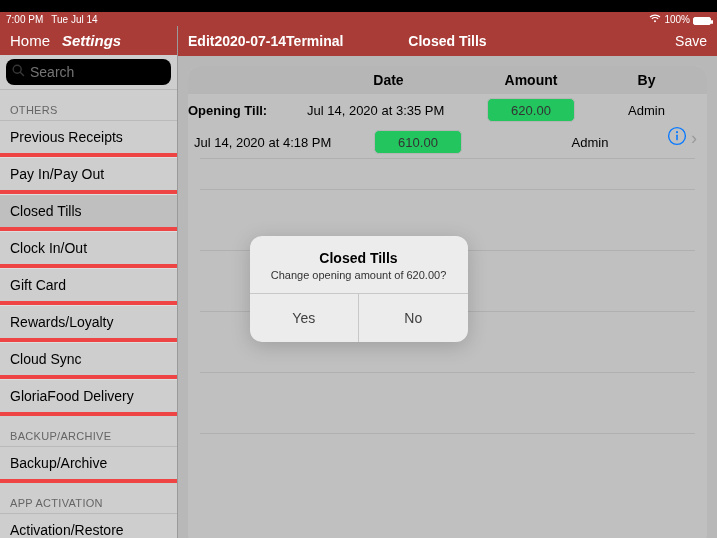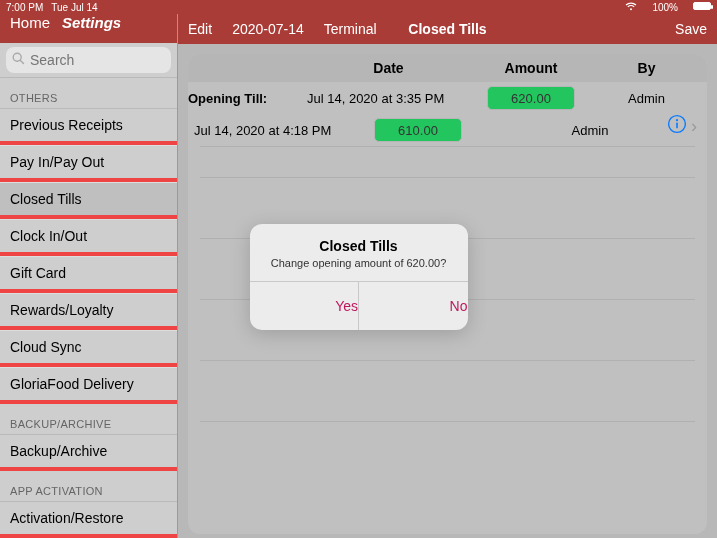--- a/index.html
+++ b/index.html
@@ -1,48 +1,48 @@
 <!DOCTYPE html>
 <html><head>
 <meta charset="utf-8">
 <style>
   * { box-sizing: border-box; margin: 0; padding: 0; font-family: -apple-system, Helvetica, Arial, sans-serif; }
   html, body { width: 717px; height: 538px; overflow: hidden; background: #000; }
   .root { width: 717px; height: 538px; background: #b8b8b8; position: relative; }
 
   
-  .statusbar { height: 14px; background: #aa3c37; color: #fff; display: flex; align-items: center; justify-content: space-between; font-size: 10px; padding: 0 6px; }
+  .statusbar { height: 14px; background: #aa3c37; color: #fff; display: flex; align-items: center; justify-content: space-between; font-size: 10px; padding: 0 6px; margin-top: 12px; }
   .statusbar .left { display:flex; gap:8px; }
-  .statusbar .right { display:flex; align-items:flex-start; gap:15px; }
+  .statusbar .right { display:flex; align-items:flex-end; gap:3px; }
   .wifi, .battery { display:inline-block; }
   .battery { width: 18px; height: 8px; border: 1px solid #fff; border-radius: 2px; position: relative; background:#fff;}
   .battery:after { content:""; position:absolute; right:-3px; top:2px; width:2px; height:4px; background:#fff; border-radius:1px;}
 
   
   .cols { display:flex; height: 524px; }
 
   
   .sidebar { width: 178px; background:#cfcecf; display:flex; flex-direction:column; border-right:1px solid #9a9a9a; }
-  .sidebar-top { height: 30px; background:#aa3c37; color:#fff; display:flex; gap:12px; padding:0 10px; font-size:15px; }
+  .sidebar-top { height: 30px; background:#aa3c37; color:#fff; display:flex; align-items:center; gap:12px; padding:0 10px; font-size:15px; }
   .sidebar-top .settings { font-weight:600;font-style:italic; }
   .searchwrap { padding:4px 6px; background:#cfcecf; border-bottom:1px solid #b9b9b9;}
-  .searchbox { display:flex; align-items:center; background:#e5e5e5; border-radius:8px; height:26px; padding:0 6px; gap:5px;}
+  .searchbox { display:flex; align-items:center; background:#000000; border-radius:8px; height:26px; padding:0 6px; gap:5px;}
   .searchbox svg { opacity:0.5; }
   .searchbox input { border:none; background:transparent; outline:none; font-size:14px; color:#6e6e6e; width:100%; }
 
   .section-header { font-size:11px; color:#656565; letter-spacing:0.3px; padding:14px 10px 4px; text-transform:uppercase;}
   .sb-list { list-style:none; }
   .sb-item { font-size:14px; color:#000; padding:8px 10px; background:#cfcecf; border-bottom:4px solid #ef4444; border-top:1px solid #dedede; cursor:pointer;}
   .sb-item.first { border-top:1px solid #bababa;}
   .sb-item.active { background:#bfbfbf; }
 
   
   .main { flex:1; display:flex; flex-direction:column; background:#b8b8b8; }
   .main-nav { height:30px; background:#aa3c37; color:#fff; display:flex; align-items:center; font-size:14px; padding:0 10px; position:relative;}
-  .main-nav .navleft { display:flex; gap:20px; }
+  .main-nav .navleft { display:flex; gap:0;font-weight:bold; }
   .main-nav .title { position:absolute; left:0; right:0; text-align:center; font-weight:600; pointer-events:none;}
   .main-nav .save { margin-left:auto; }
 
   .panel { margin:10px 10px 0; background:#c0c0c0; border-radius:12px; height: 480px; overflow:hidden; position:relative;}
   .thead { display:flex; background:#b6b6b6; height:28px; align-items:center; font-size:14px; font-weight:600; color:#000; border-top-left-radius:12px; border-top-right-radius:12px;}
   .col-label { width:113px; }
   .col-date { width:175px; text-align:center;}
   .col-amount { width:110px; text-align:center;}
   .col-by { flex:1; text-align:center;}
   .trow { display:flex; align-items:center; height:32px; font-size:13px; }
@@ -55,21 +55,21 @@
   .info-disc { position:absolute; right:10px; top:60px; display:flex; align-items:center; gap:4px; }
   .chev { color:#9a9a9a; font-size:18px; }
 
   
   .alert-backdrop { position:absolute; inset:0; display:flex; align-items:center; justify-content:center; }
   .alert { width:218px; background:#ececec; border-radius:12px; overflow:hidden; box-shadow:0 4px 20px rgba(0,0,0,0.18); margin-top:15px;}
   .alert-body { padding:14px 12px 12px; text-align:center; }
   .alert-title { font-weight:600; font-size:14px; margin-bottom:3px;}
   .alert-msg { font-size:11px; color:#323232;}
   .alert-btns { display:flex; border-top:1px solid #c8c8c8;}
-  .alert-btn { flex:1; text-align:right; padding:16px 0; color:#be185d; font-size:14px; cursor:pointer; }
+  .alert-btn { flex:1; text-align:center; padding:16px 0; color:#404040; font-size:14px; cursor:pointer; }
   .alert-btn + .alert-btn { border-left:1px solid #c8c8c8;}
 </style>
 </head>
 <body>
 
 <div class="root">
 
   <div class="statusbar">
     <div class="left">
       <span>7:00 PM</span>

